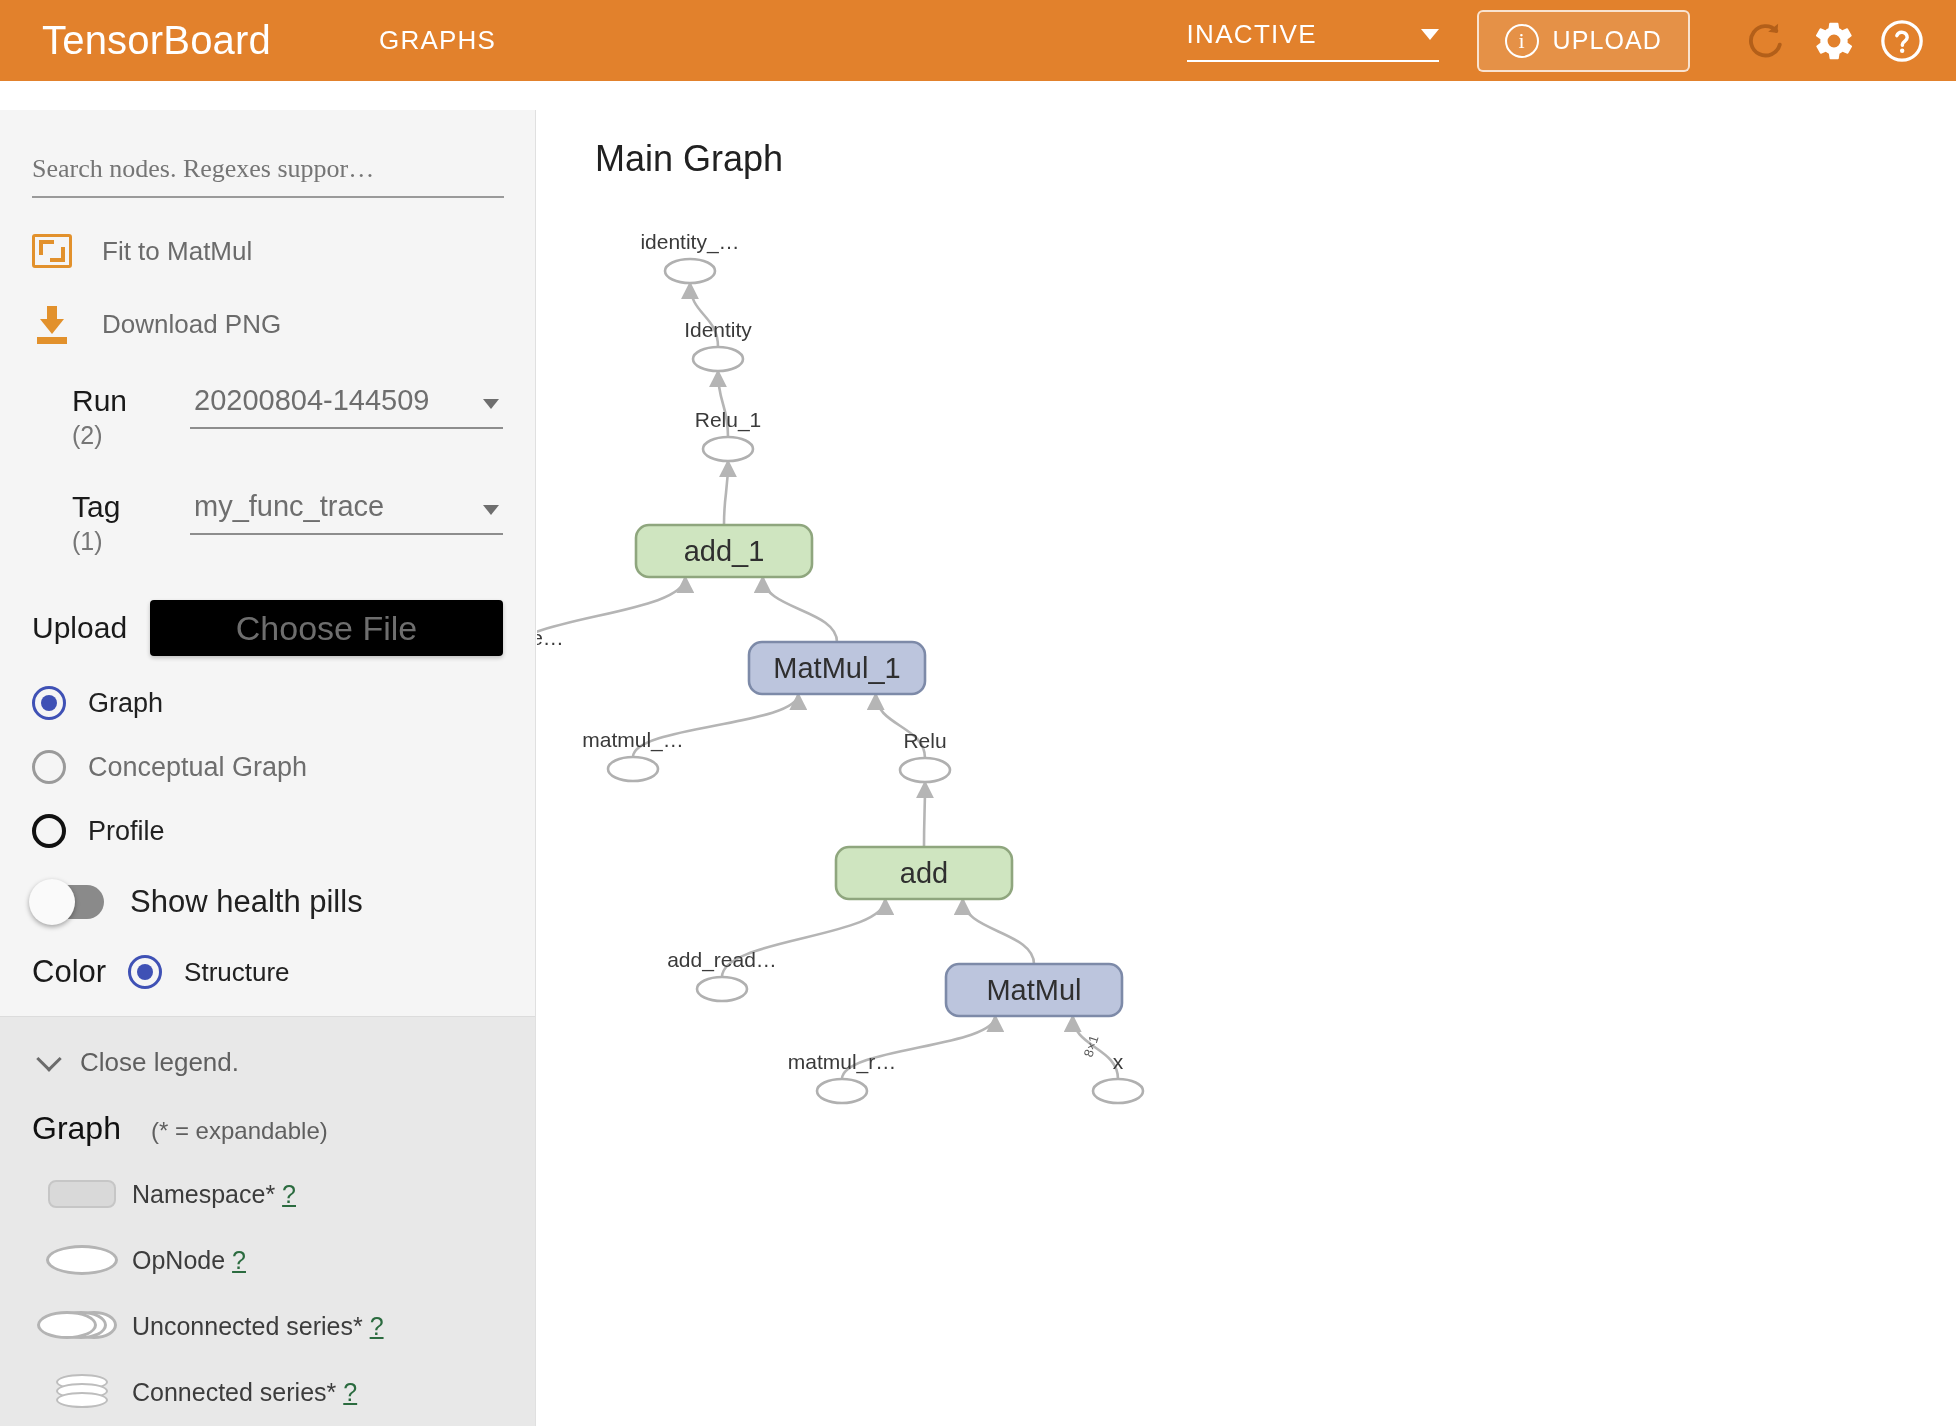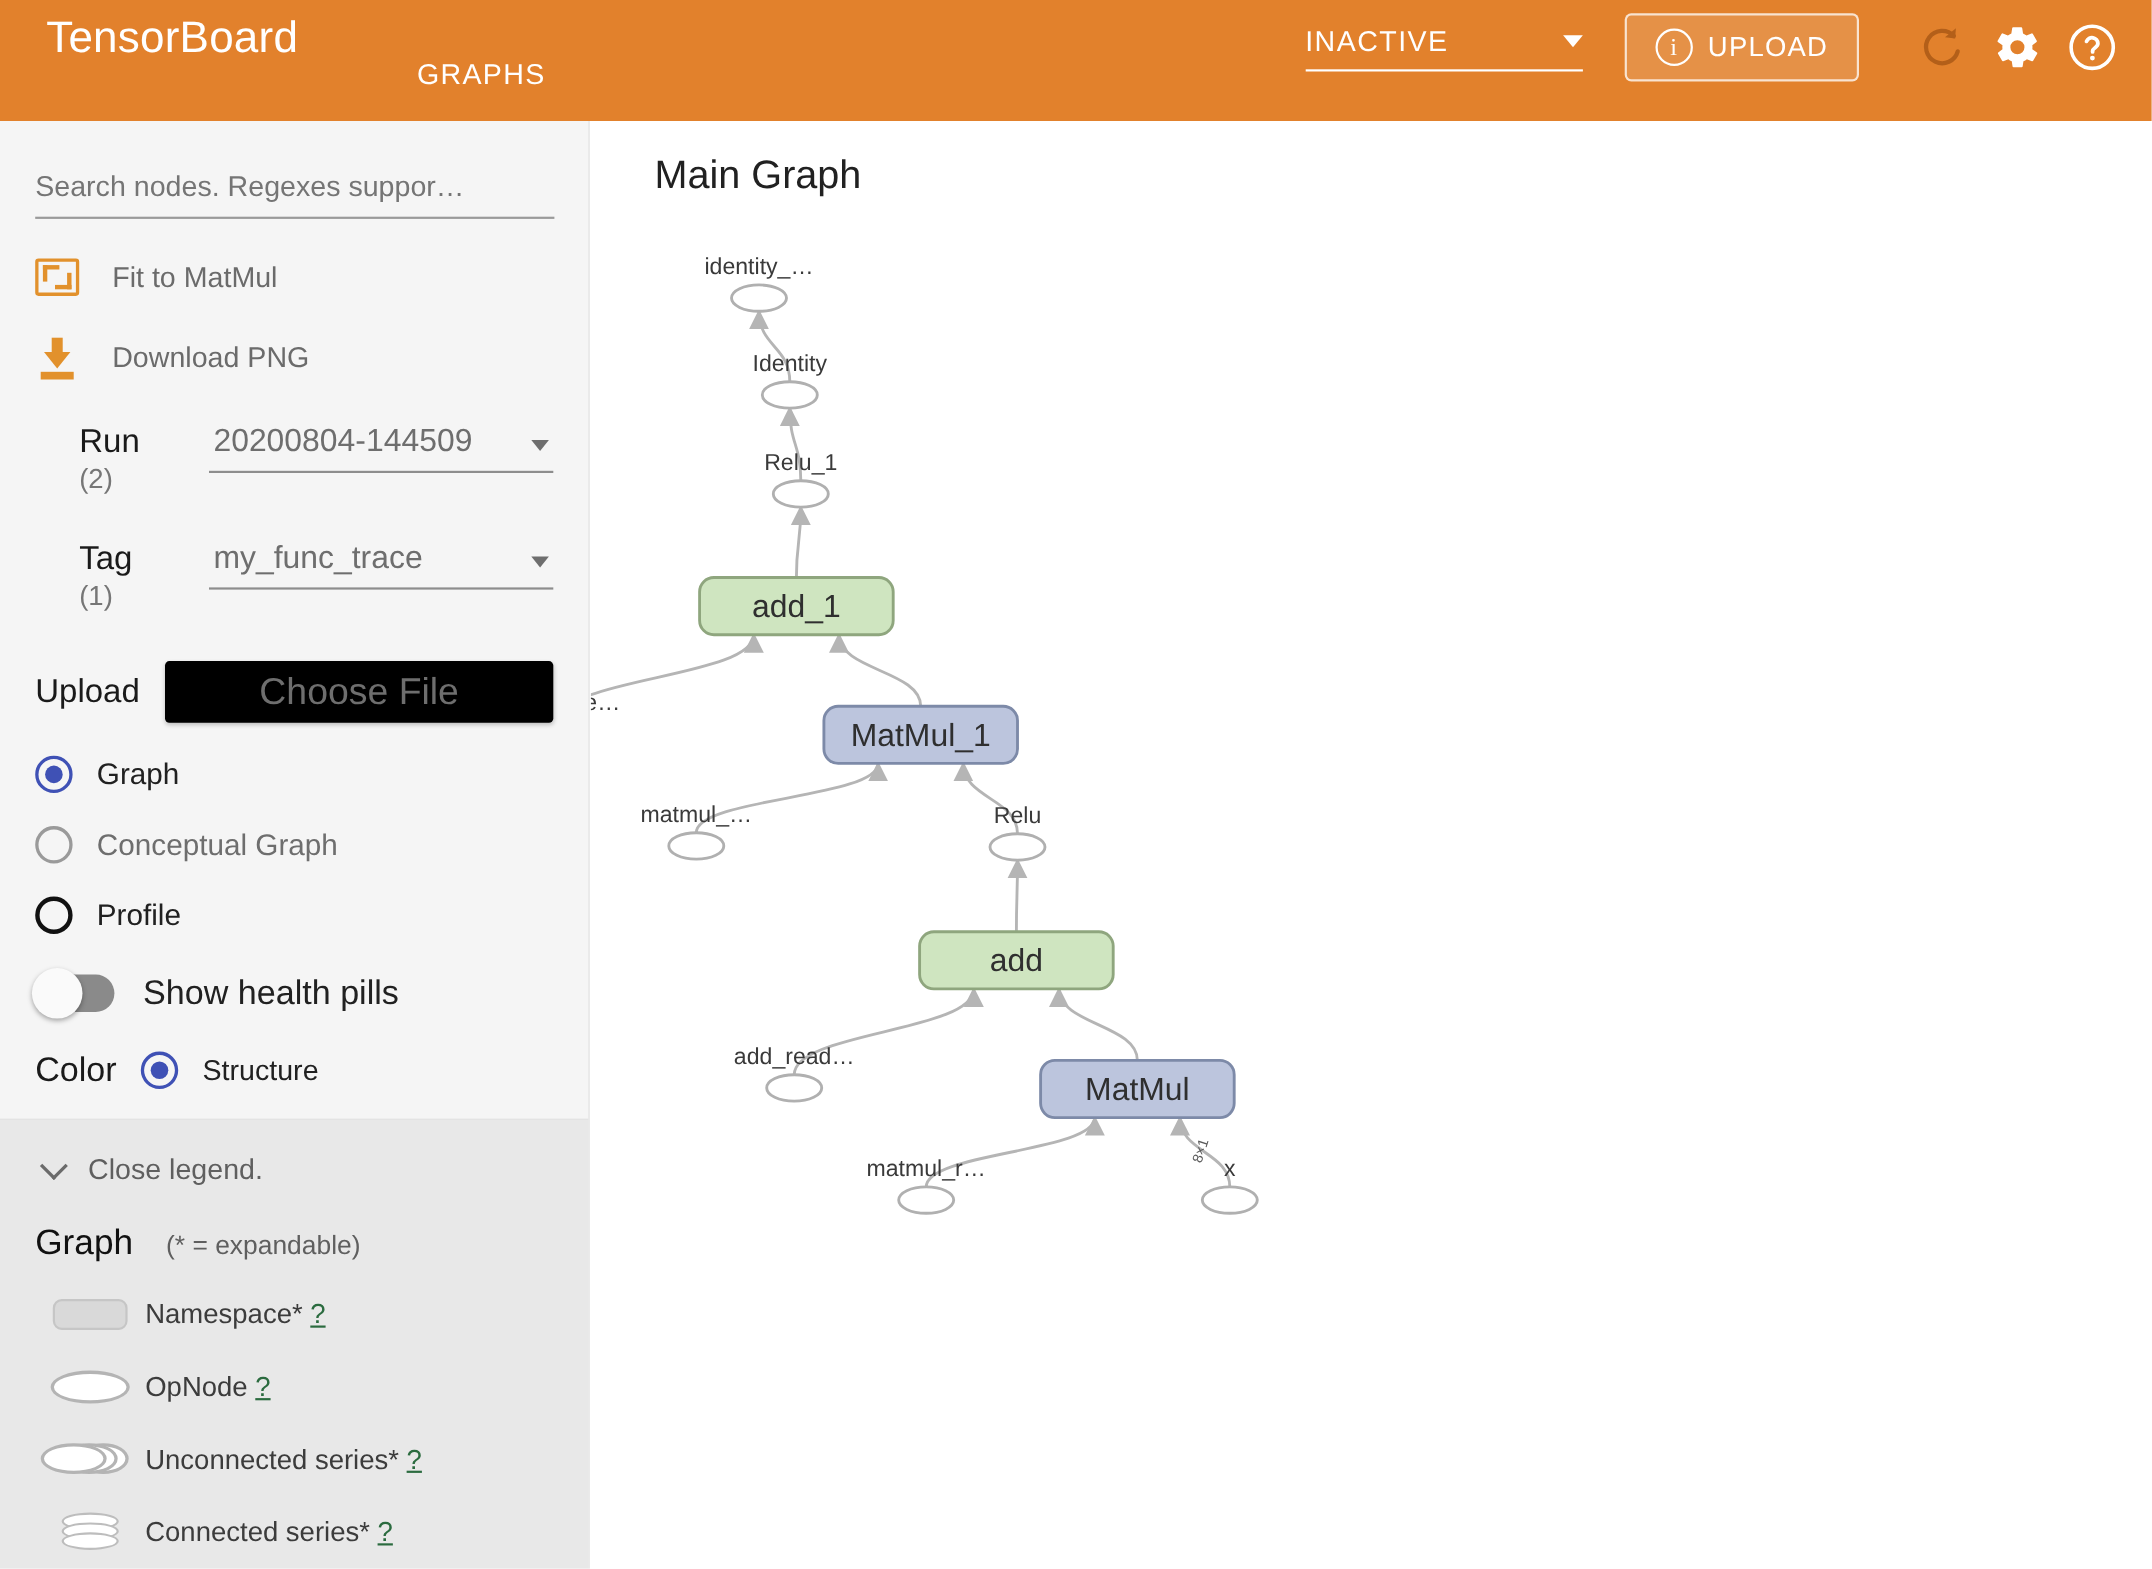--- a/index.html
+++ b/index.html
@@ -6,23 +6,23 @@
   html, body {
     width: 1956px; height: 1426px;
     font-family: "Liberation Sans", sans-serif;
     background: #ffffff;
     overflow: hidden;
   }
 
   
   .header {
     position: absolute; top: 0; left: 0;
-    width: 1956px; height: 110px;
+    width: 1956px; height: 81px;
     background: #e2812c;
-    display: flex; align-items: flex-start;
+    display: flex; align-items: center;
     padding: 12px 28px;
   }
   .brand {
     color: #ffffff;
     font-size: 40px;
     letter-spacing: .2px;
     margin-left: 14px;
     white-space: nowrap;
   }
   .tabs { margin-left: 78px; height: 110px; display: flex; align-items: center; }
@@ -79,21 +79,21 @@
     width: 536px; height: 1316px;
     background: #f5f5f5;
     border-right: 1px solid #e0e0e0;
     overflow: hidden;
   }
   .sb-top { padding: 0 32px; }
   .search-wrap { margin-top: 44px; }
   .search-input {
     width: 472px; border: none; background: transparent;
     border-bottom: 2px solid #9a9a9a;
-    font-family: Liberation Sans, sans-serif;
+    font-family: Liberation Serif, serif;
     font-size: 26px; color: #4a4a4a; padding-bottom: 12px; outline: none;
   }
   .search-input::placeholder { color: #757575; }
 
   .sb-action {
     display: flex; align-items: center; gap: 30px;
     margin-top: 36px; cursor: pointer;
   }
   .sb-action .lbl { color: #6b6b6b; font-size: 26px; }
   .fit-icon {

